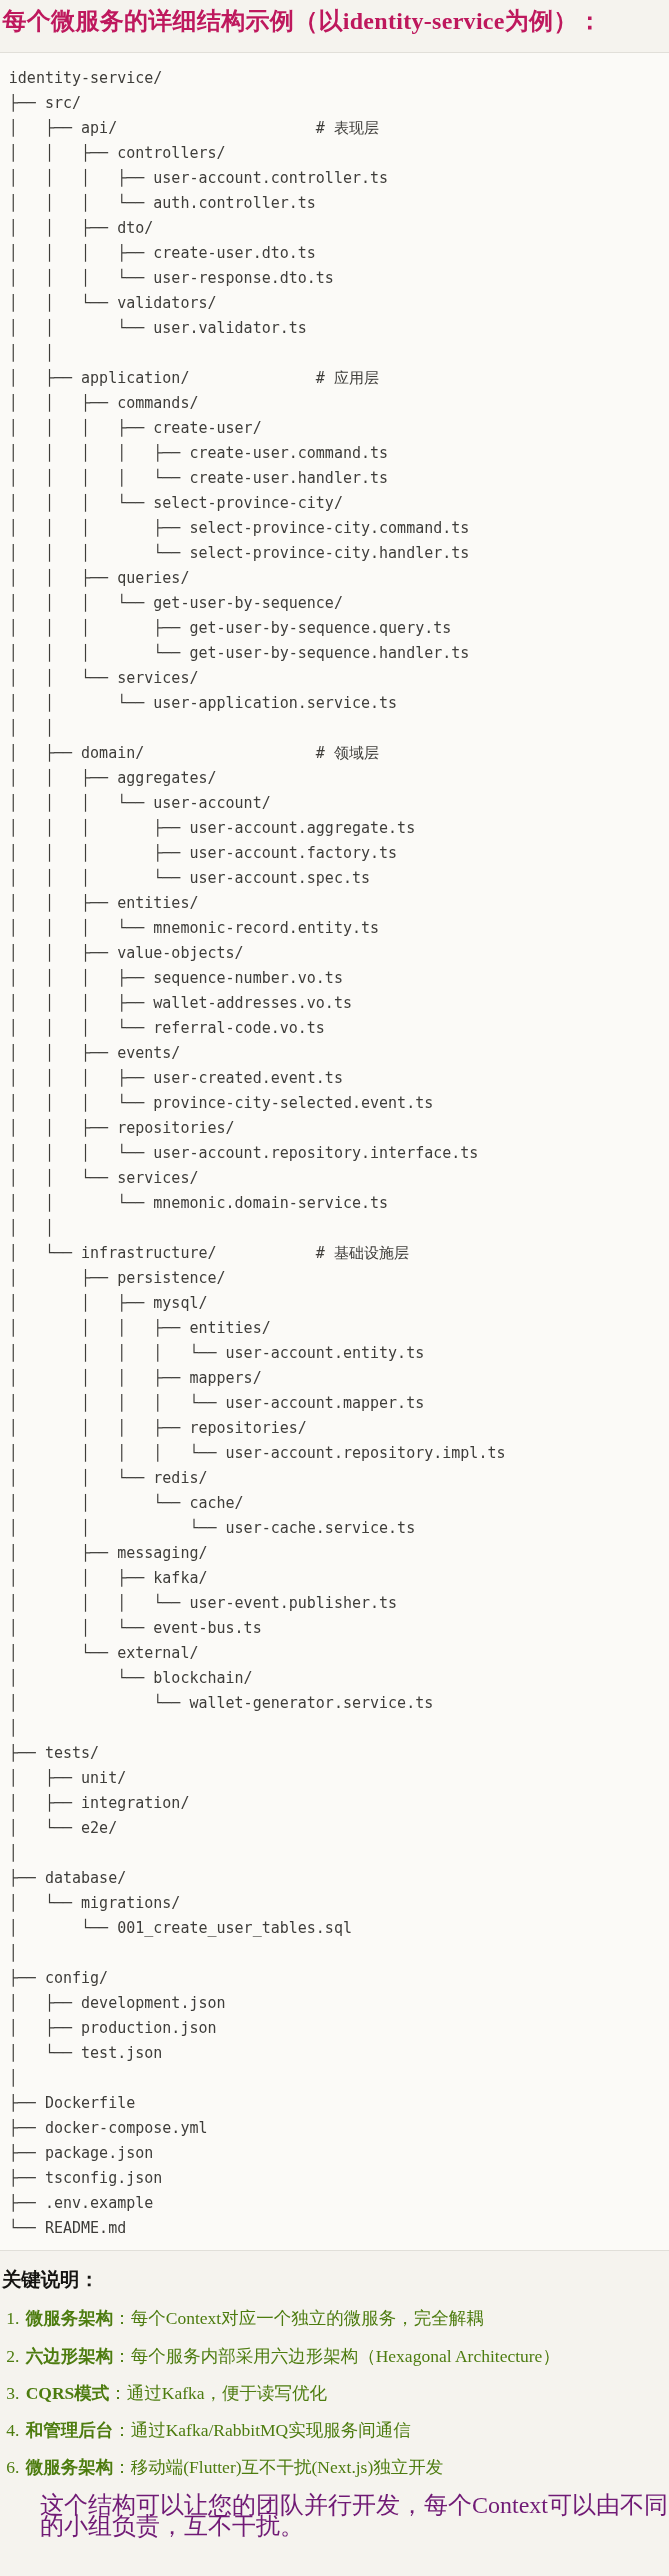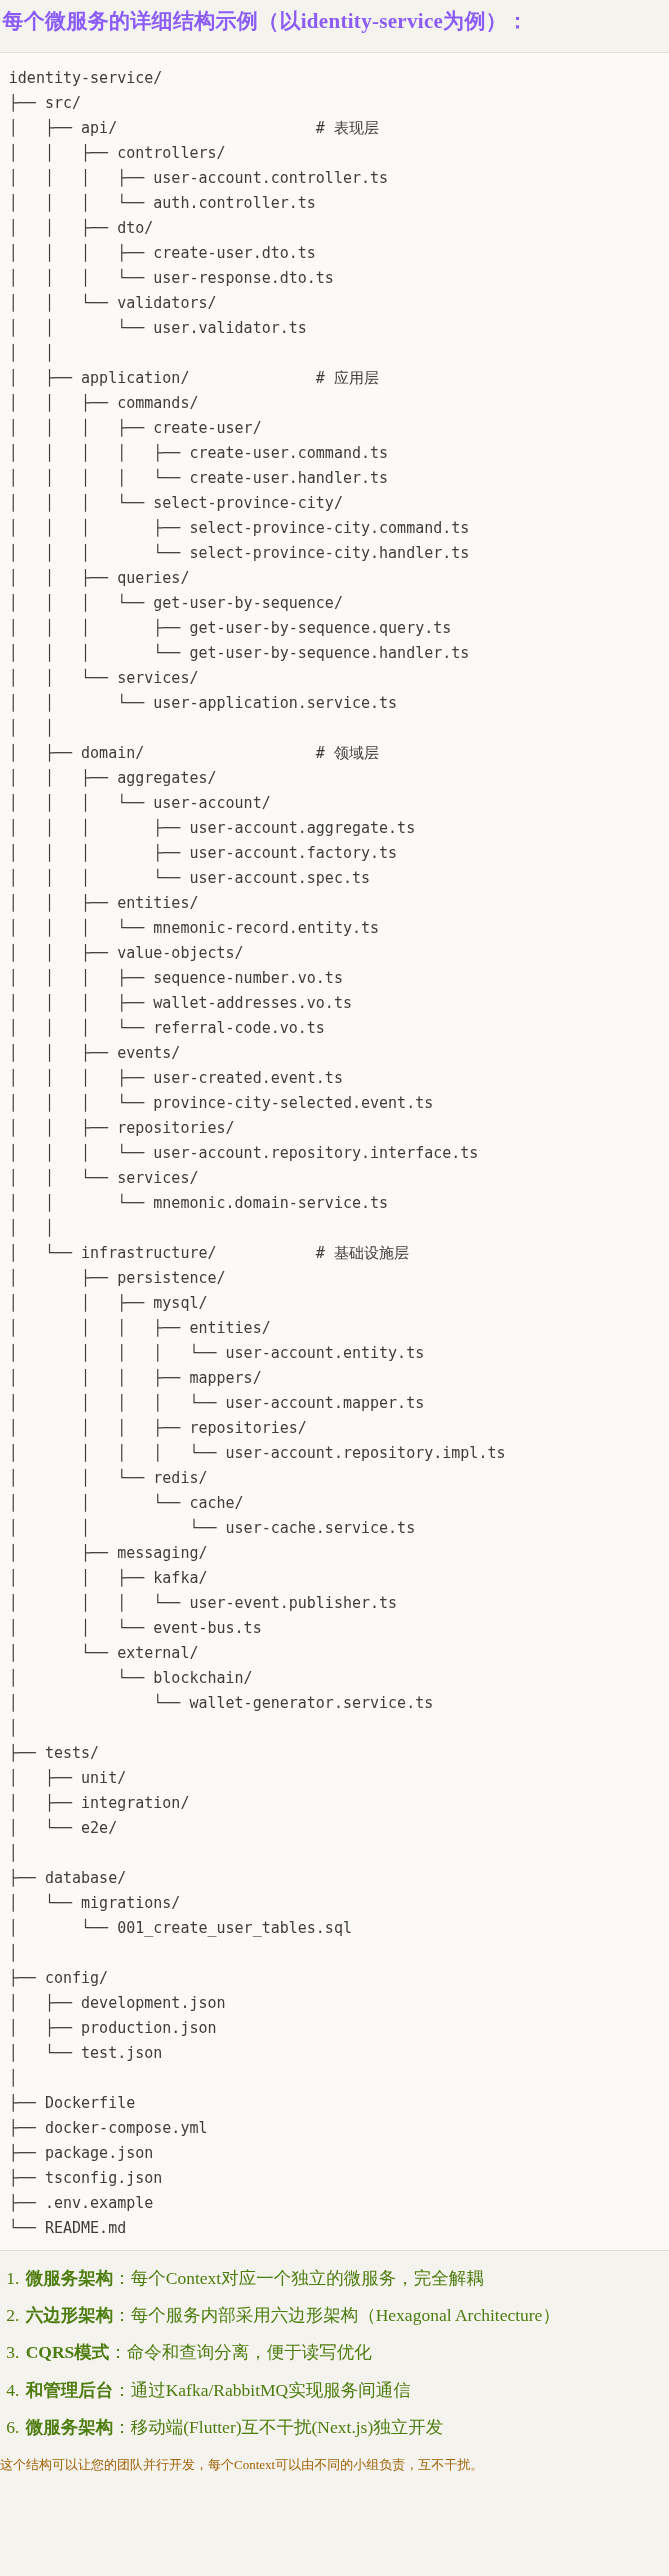--- a/index.html
+++ b/index.html
@@ -7,24 +7,24 @@
     width: 669px;
     min-height: 2576px;
     background: #F5F3EE;
     color: #1B1A17;
     font-family: "Liberation Serif", "DejaVu Serif", serif;
   }
   .page { padding-bottom: 13px; }
 
   .page-title {
     margin: 7.5px 5px 0 2.5px;
-    font-size: 21px;
+    font-size: 24px;
     line-height: 27.5px;
     font-weight: 700;
-    color: #8b5cf6;
+    color: #be185d;
     letter-spacing: 0.3px;
   }
 
   .code-block {
     margin-top: 17px;
     background: #FBFAF7;
     border-top: 0.6px solid #E1DFD9;
     border-bottom: 0.6px solid #E1DFD9;
     padding: 13px 7.5px 9.4px 8.8px;
   }
@@ -52,23 +52,24 @@
   .note-item {
     font-size: 17.5px;
     line-height: 21px;
     margin: 0 0 16.3px 0;
     color: #4d7c0f;
   }
   .note-num { margin-right: 6.3px; }
   .note-label { font-weight: 700; }
   .closing-paragraph {
     margin: 12.5px 0 0 0;
-    font-size: 13px;
+    font-size: 24px;
     line-height: 21px;
-    color: #a16207;
+    color: #701a75;
+    padding-left: 40px;
   }
 </style>
 </head>
 <body>
 
 <main class="page">
 
   <h2 class="page-title">每个微服务的详细结构示例（以identity-service为例）：</h2>
 
   <section class="code-block">
@@ -155,30 +156,31 @@
 │
 ├── Dockerfile
 ├── docker-compose.yml
 ├── package.json
 ├── tsconfig.json
 ├── .env.example
 └── README.md</pre>
   </section>
 
   <section class="notes">
+    <h3 class="notes-heading">关键说明：</h3>
 
     <ol class="notes-list">
       <li class="note-item">
         <span class="note-num">1.</span><span class="note-label">微服务架构</span><span class="note-text">：每个Context对应一个独立的微服务，完全解耦</span>
       </li>
       <li class="note-item">
         <span class="note-num">2.</span><span class="note-label">六边形架构</span><span class="note-text">：每个服务内部采用六边形架构（Hexagonal Architecture）</span>
       </li>
       <li class="note-item">
-        <span class="note-num">3.</span><span class="note-label">CQRS模式</span><span class="note-text">：命令和查询分离，便于读写优化</span>
+        <span class="note-num">3.</span><span class="note-label">CQRS模式</span><span class="note-text">：通过Kafka，便于读写优化</span>
       </li>
       <li class="note-item">
         <span class="note-num">4.</span><span class="note-label">和管理后台</span><span class="note-text">：通过Kafka/RabbitMQ实现服务间通信</span>
       </li>
       <li class="note-item">
         <span class="note-num">6.</span><span class="note-label">微服务架构</span><span class="note-text">：移动端(Flutter)互不干扰(Next.js)独立开发</span>
       </li>
     </ol>
 
     <p class="closing-paragraph">这个结构可以让您的团队并行开发，每个Context可以由不同的小组负责，互不干扰。</p>

